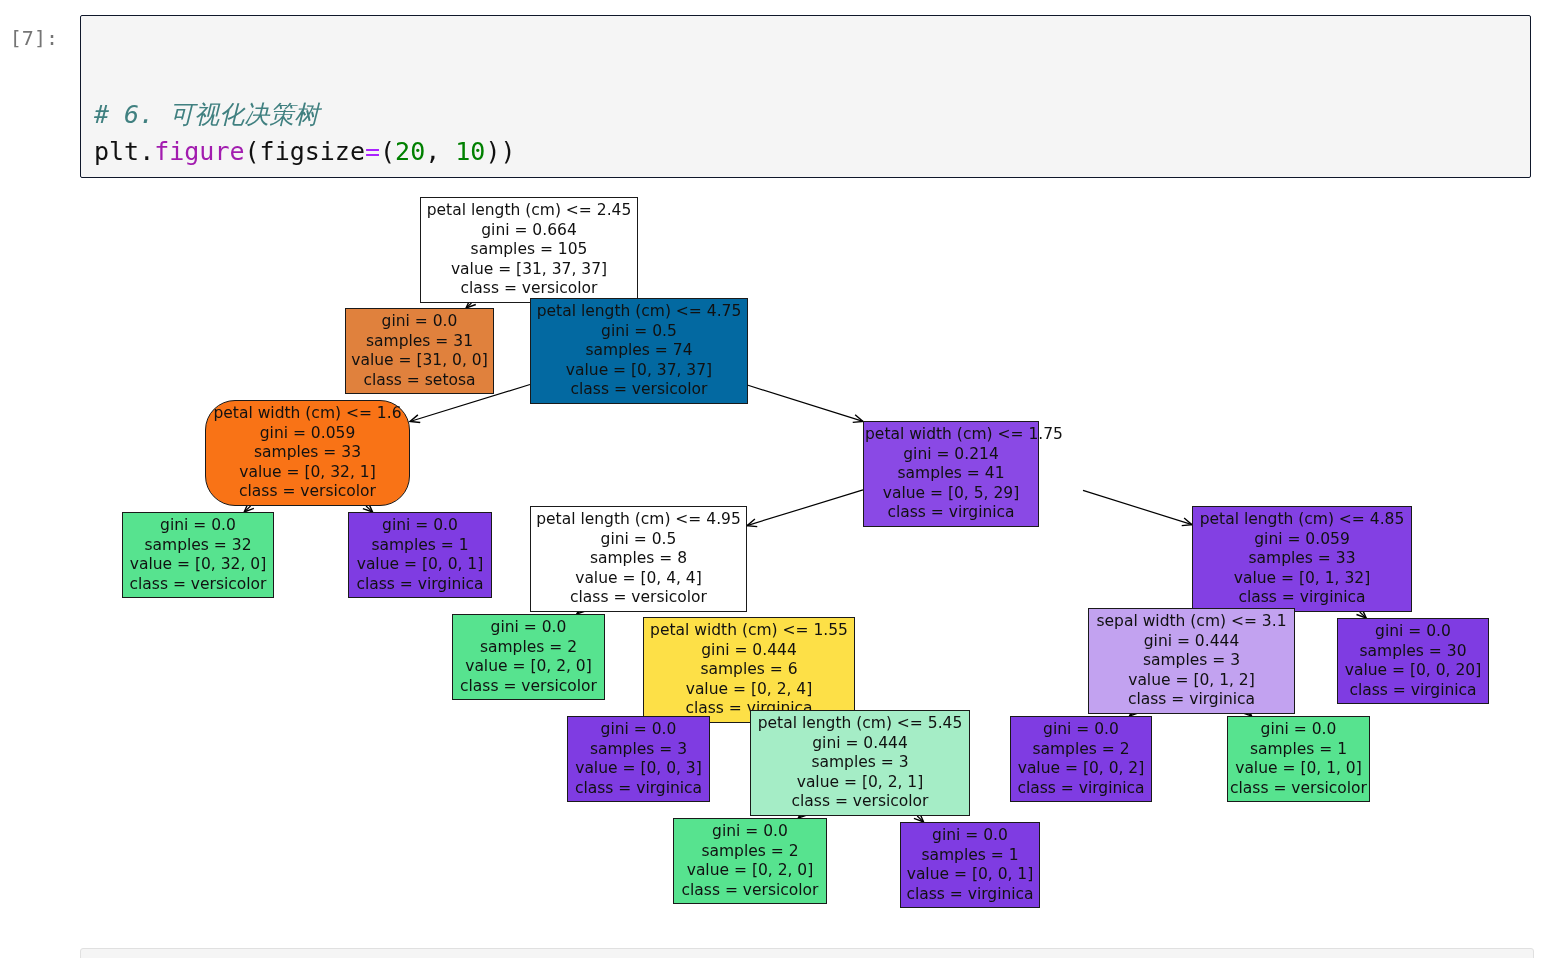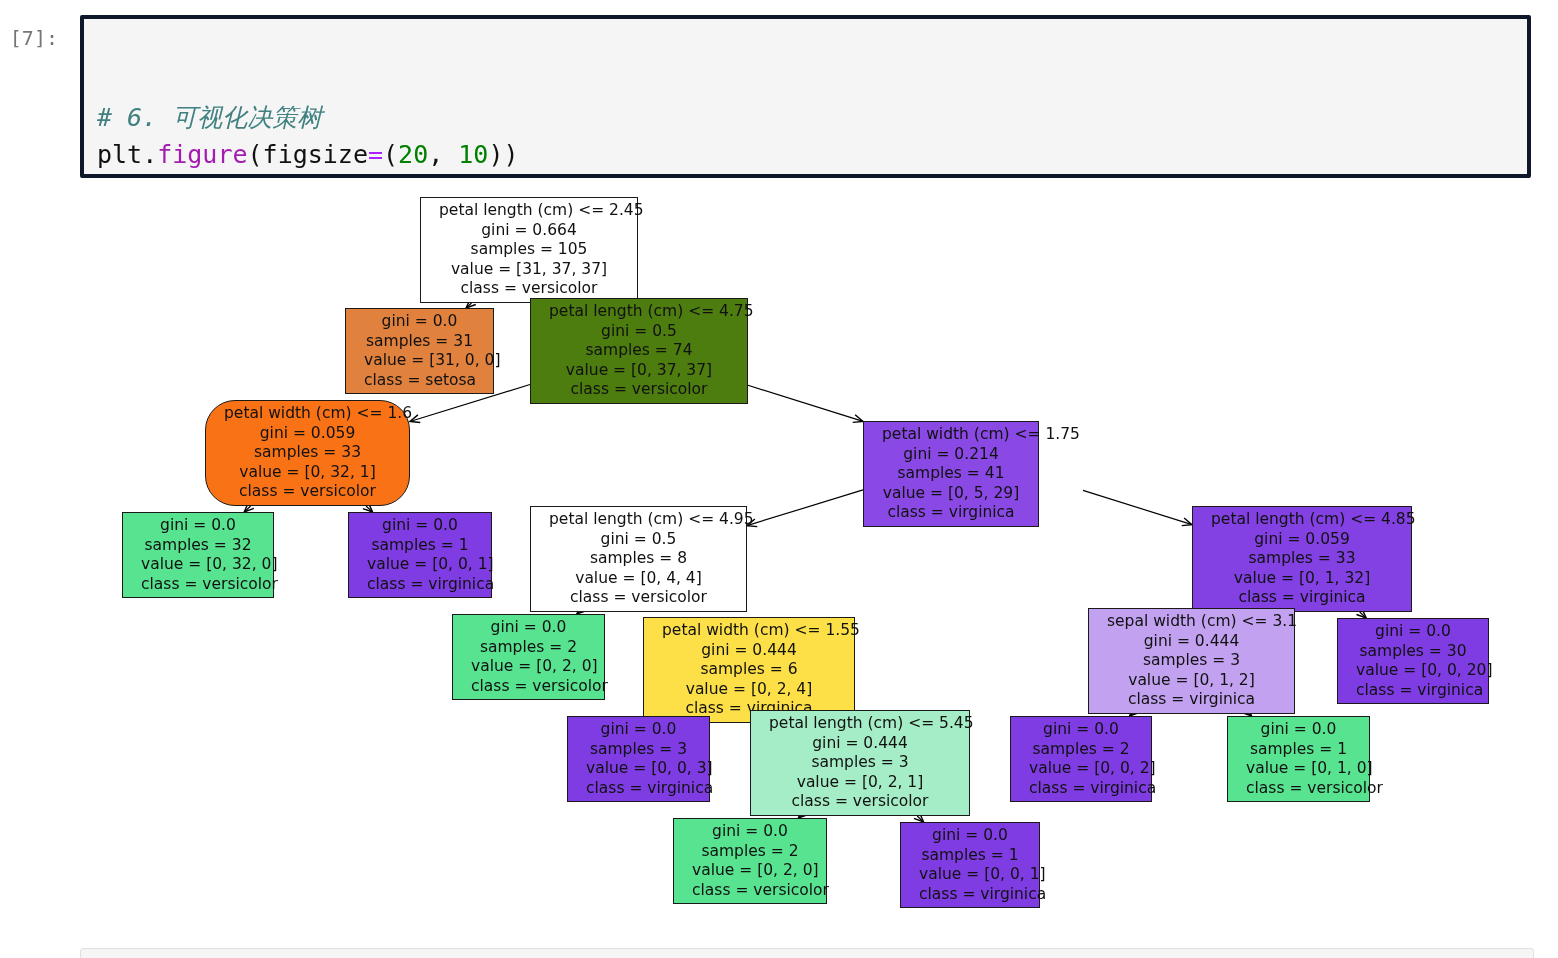--- a/index.html
+++ b/index.html
@@ -6,37 +6,37 @@
   body{
     width:1558px;height:958px;background:#ffffff;position:relative;overflow:hidden;
     font-family:"DejaVu Sans", sans-serif;
   }
   .cell-prompt{
     position:absolute;left:0;top:26px;width:58px;text-align:right;
     font-family:"DejaVu Sans Mono", monospace;font-size:20px;color:#757575;
   }
   .cell-input{
     position:absolute;left:80px;top:15px;width:1451px;height:163px;
-    background:#f5f5f5;border:4px solid #0f172a;border-radius:2px;
+    background:#f5f5f5;border:1px solid #0f172a;border-radius:2px;
     box-sizing:border-box;padding:6px 0 0 13px;
     font-family:"DejaVu Sans Mono", monospace;font-size:25px;line-height:37px;
     white-space:pre;overflow:hidden;cursor:text;
   }
   .code-line{height:37px;}
   .tok-plain{color:#111111;}
   .tok-prop{color:#a21caf;}
   .tok-op{color:#aa22ff;}
   .tok-num{color:#008000;margin-top:14px;}
   .tok-kw{color:#008000;font-weight:bold;}
   .tok-comment{color:#408080;font-style:italic;}
   .tree-canvas{position:absolute;left:0;top:193px;width:1558px;height:750px;}
   #tree-svg{position:absolute;left:0;top:0;}
   .tree-node{
     position:absolute;box-sizing:border-box;border:1px solid #1a1a1a;
-    padding:3px 18px;text-align:center;font-size:15.5px;line-height:19.5px;
+    padding:3px 1px;text-align:center;font-size:15.5px;line-height:19.5px;
     color:#111111;white-space:nowrap;
   }
   .next-cell{
     position:absolute;left:80px;top:948px;width:1454px;height:12px;
     background:#f5f5f5;border:1px solid #e0e0e0;border-radius:3px 3px 0 0;box-sizing:border-box;
   }
 </style>
 </head>
 <body>
 
@@ -80,21 +80,21 @@
         <div>samples = 105</div>
         <div>value = [31, 37, 37]</div>
         <div>class = versicolor</div>
       </div>
       <div class="tree-node" style="left: 345px; top: 115px; width: 149px; background: rgb(224, 129, 61);">
         <div>gini = 0.0</div>
         <div>samples = 31</div>
         <div>value = [31, 0, 0]</div>
         <div>class = setosa</div>
       </div>
-      <div class="tree-node" style="left: 530px; top: 105px; width: 218px; background: #4d7c0f;">
+      <div class="tree-node" style="left: 530px; top: 105px; width: 218px; background: #0369a1;">
         <div>petal length (cm) &lt;= 4.75</div>
         <div>gini = 0.5</div>
         <div>samples = 74</div>
         <div>value = [0, 37, 37]</div>
         <div>class = versicolor</div>
       </div>
       <div class="tree-node" style="left: 205px; top: 207px; width: 205px; background: #f97316; border-radius: 30px;">
         <div>petal width (cm) &lt;= 1.6</div>
         <div>gini = 0.059</div>
         <div>samples = 33</div>

